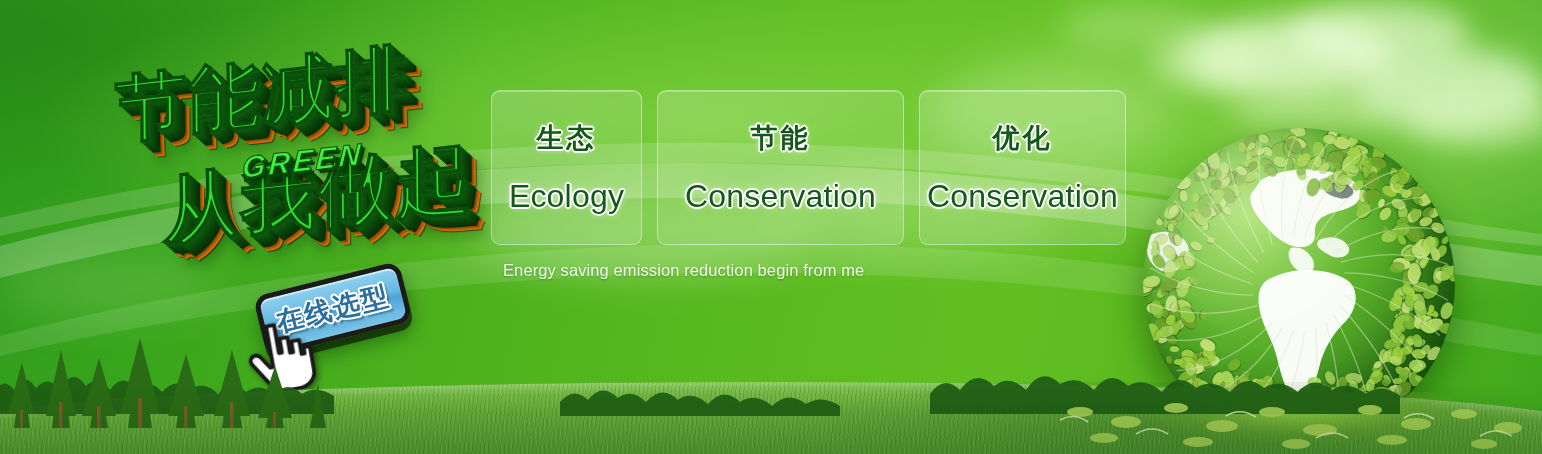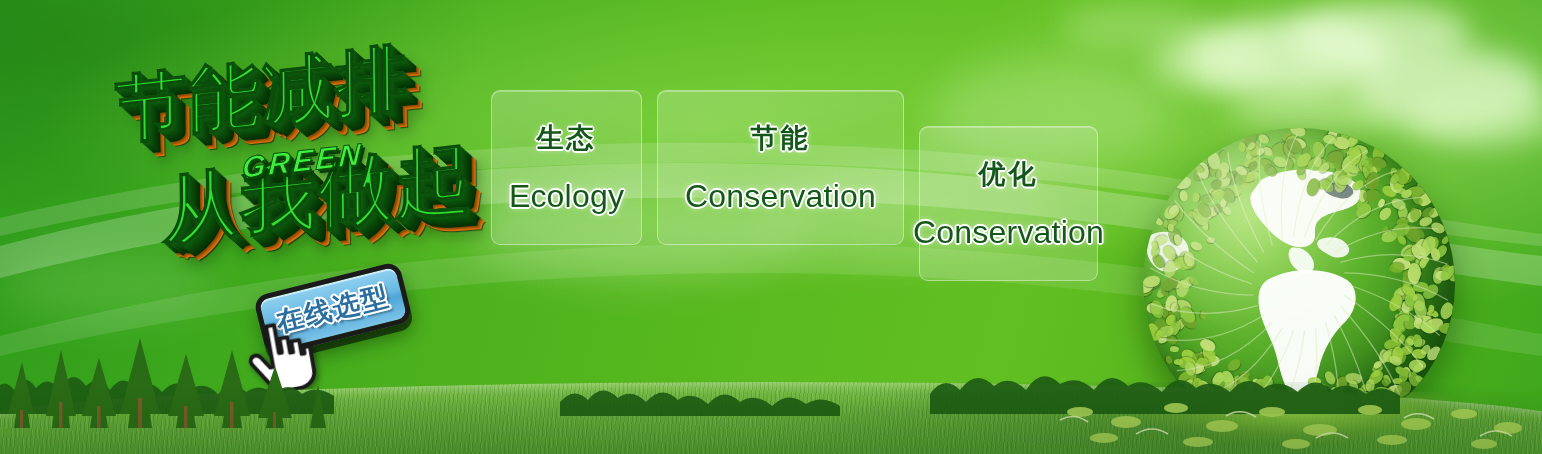--- a/index.html
+++ b/index.html
@@ -122,21 +122,21 @@
     border-radius:9px;
     border:1px solid rgba(255,255,255,.40);
     background: linear-gradient(165deg, rgba(255,255,255,.20) 0%, rgba(255,255,255,.10) 45%, rgba(255,255,255,.17) 100%);
     box-shadow: inset 0 1px 0 rgba(255,255,255,.30);
     display:flex; flex-direction:column;
     align-items:center; justify-content:center;
     gap:22px; cursor:pointer;
   }
   .card-0 { left:491px; width:151px; }
   .card-1 { left:657px; width:247px; }
-  .card-2 { left:919px; width:179px;margin-top:36px; }
+  .card-2 { left:919px; width:207px; }
 
   .card-cn {
     font-size:27px; font-weight:bold; letter-spacing:3px;
     color:#13571a; white-space:nowrap;
     text-shadow: 1.6px 0 0 #fff, -1.6px 0 0 #fff, 0 1.6px 0 #fff, 0 -1.6px 0 #fff,
                  1.2px 1.2px 0 #fff, -1.2px 1.2px 0 #fff, 1.2px -1.2px 0 #fff, -1.2px -1.2px 0 #fff,
                  0 0 6px rgba(255,255,255,.8);
   }
   .card-en {
     font-size:32px; font-weight:normal; letter-spacing:.2px;
@@ -259,20 +259,21 @@
     <div class="card card-1">
       <span class="card-cn">节能</span>
       <span class="card-en">Conservation</span>
     </div>
     <div class="card card-2">
       <span class="card-cn">优化</span>
       <span class="card-en">Conservation</span>
     </div>
   </div>
 
+  <div class="subtitle">Energy saving emission reduction begin from me</div>
 
   <div class="globe-wrap">
     <div class="globe">
       <svg viewBox="0 0 312 312" style="position:absolute;inset:0;width:100%;height:100%;">
 
         <path d="M118,52 C140,40 170,38 196,46 C214,52 222,62 216,72 C208,84 186,82 176,92
                  C168,100 176,110 168,116 C158,124 140,116 130,106 C118,94 104,78 108,66 Z" fill="#ffffff" opacity="0.94"></path>
         <path d="M182,58 C192,52 206,54 210,62 C212,68 204,72 196,70 C188,68 178,64 182,58 Z" fill="#5b6b66" opacity="0.85"></path>
 
         <path d="M148,120 C158,118 166,124 170,132 C174,142 166,148 158,144 C148,140 142,126 148,120 Z" fill="#ffffff" opacity="0.9"></path>

